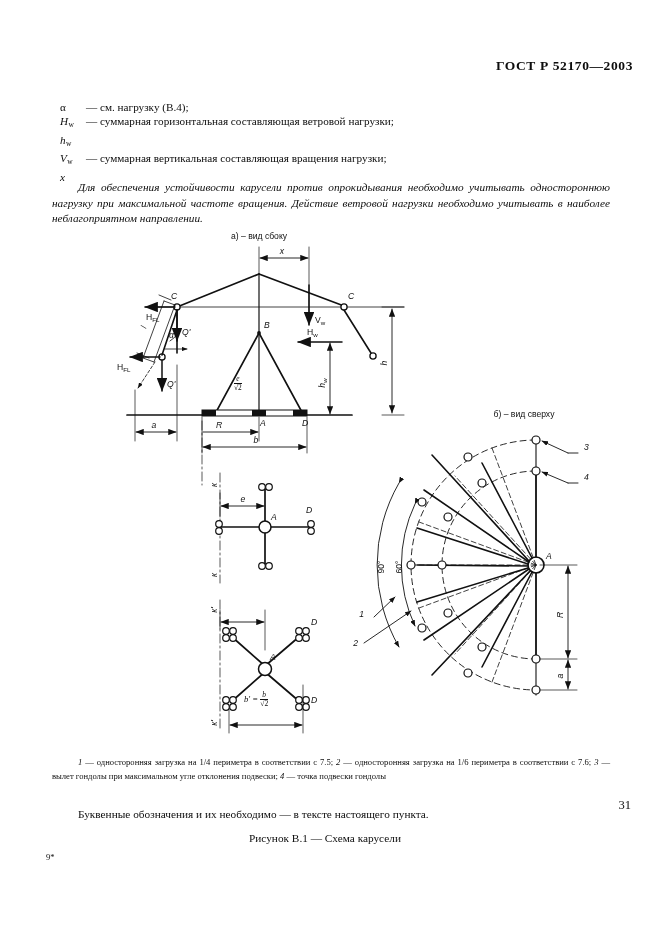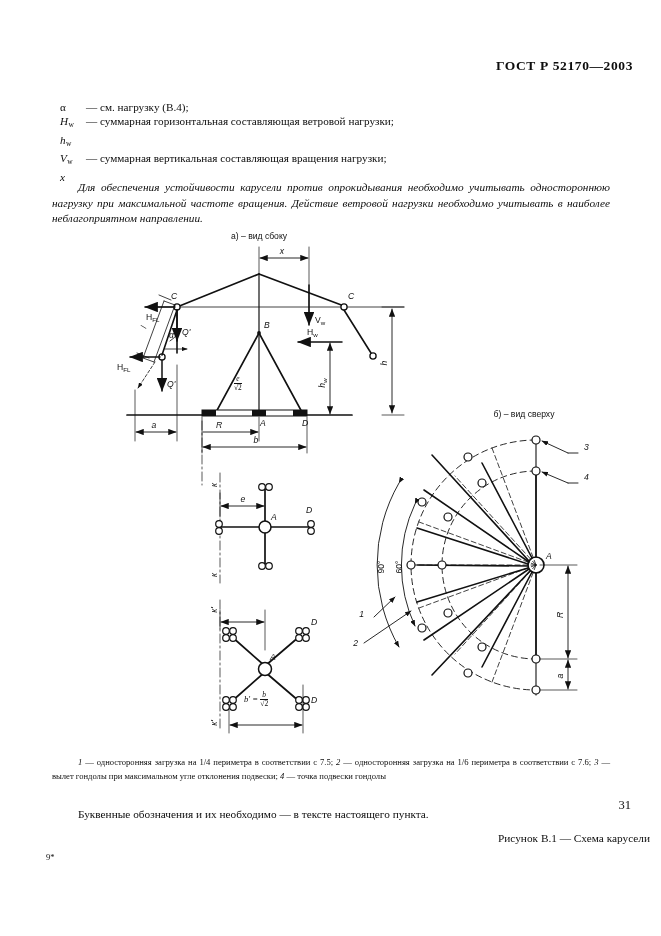--- a/index.html
+++ b/index.html
@@ -110,21 +110,21 @@
     top: 808px;
     width: 558px;
     font-size: 11.3px;
     text-indent: 26px;
   }
   .fig-title {
     position: absolute;
     left: 0;
     top: 832px;
     width: 650px;
-    text-align: right;
+    text-align: center;
     font-size: 11.3px;
   }
 
   .sig-mark {
     position: absolute;
     left: 46px;
     top: 852px;
     font-size: 8.5px;
   }
   .page-num {

